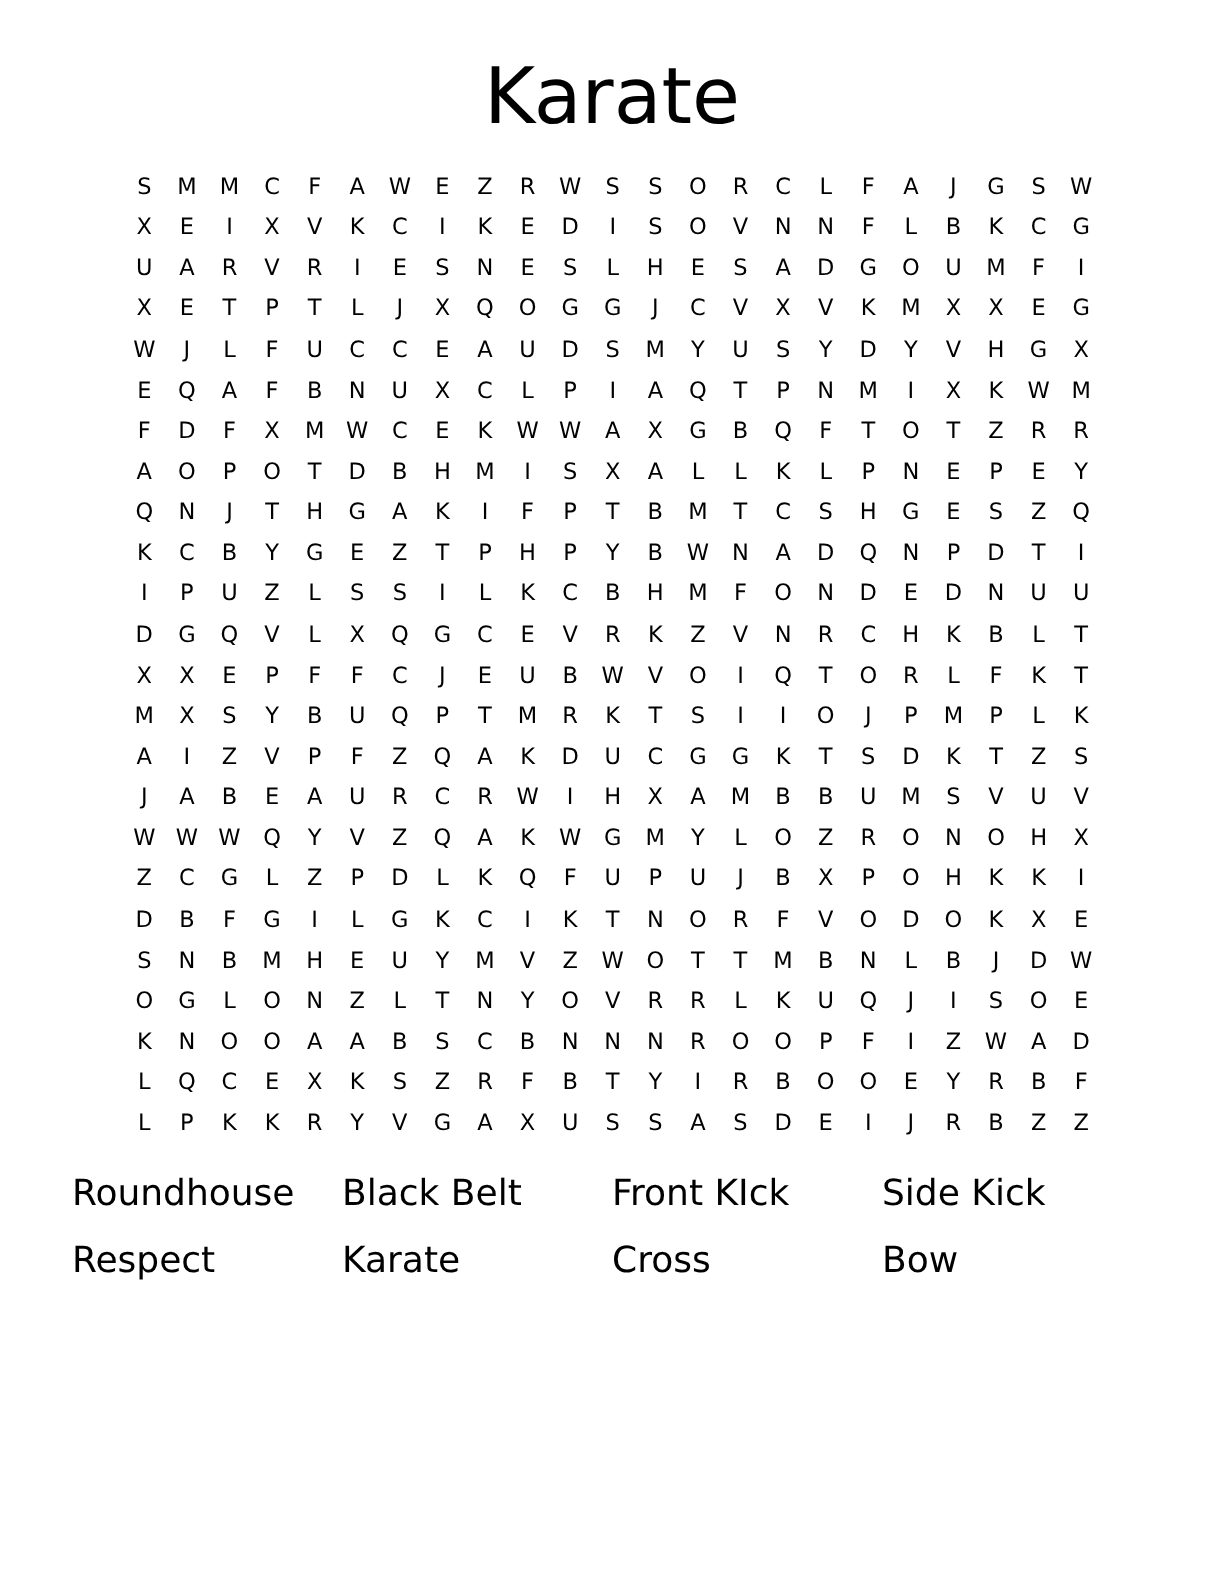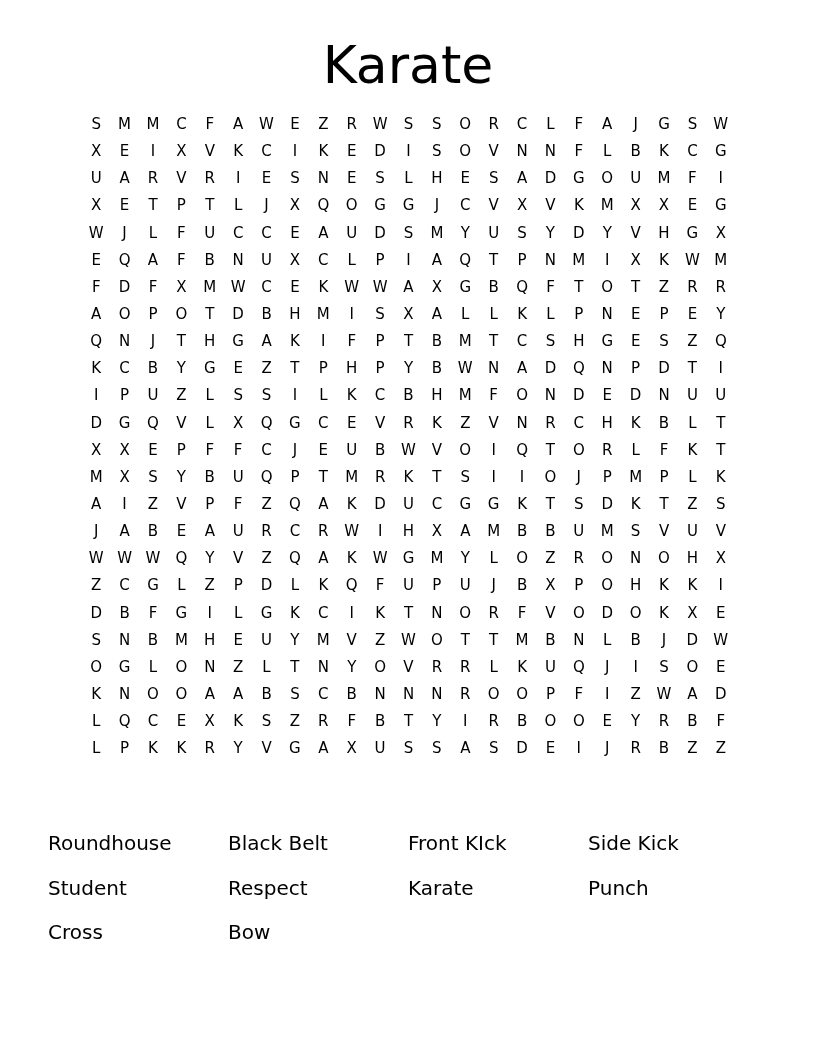--- a/index.html
+++ b/index.html
@@ -20,21 +20,21 @@
     .cell {
       text-align: center; font-size: 15px; line-height: 27px;
       font-family: "DejaVu Sans", sans-serif;
     }
     .words {
       position: absolute; left: 48px; top: 778px;
       display: grid;
       grid-template-columns: 180px 180px 180px 180px;
       grid-auto-rows: 44.5px;
     }
-    .word { font-size: 20px; line-height: 34px; white-space: nowrap; margin-top: 48px; }
+    .word { font-size: 24px; line-height: 34px; white-space: nowrap; }
   </style>
 </head>
 <body>
 
 <h1 class="title">Karate</h1>
 
 <div class="grid" id="letter-grid">
     <span class="cell">S</span>
     <span class="cell">M</span>
     <span class="cell">M</span>
@@ -587,19 +587,17 @@
     <span class="cell">B</span>
     <span class="cell">Z</span>
     <span class="cell">Z</span>
   </div>
 
 <div class="words" id="word-list">
     <span class="word">Roundhouse</span>
     <span class="word">Black Belt</span>
     <span class="word">Front KIck</span>
     <span class="word">Side Kick</span>
-    <span class="word">Student</span>
     <span class="word">Respect</span>
     <span class="word">Karate</span>
-    <span class="word">Punch</span>
     <span class="word">Cross</span>
     <span class="word">Bow</span>
   </div>
 
 </body></html>

